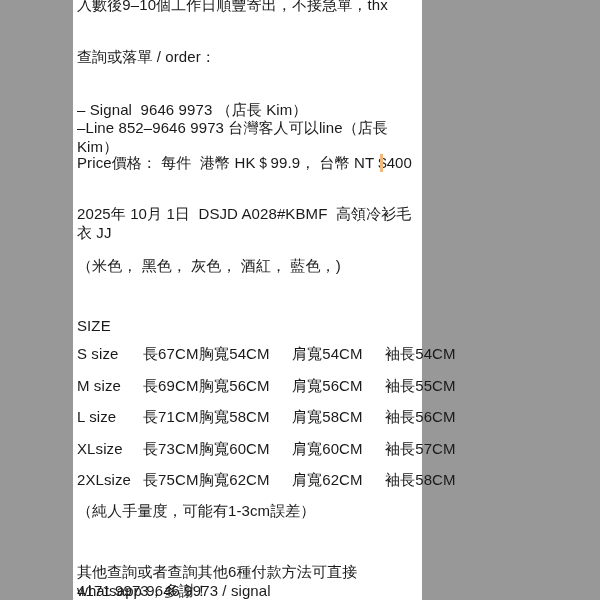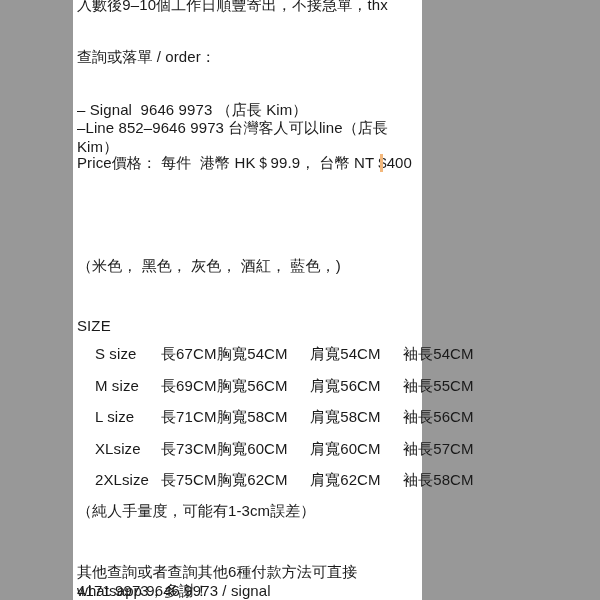--- a/index.html
+++ b/index.html
@@ -30,21 +30,20 @@
     letter-spacing: 0.1px;
   }
   .size-row { height: 19px; }
   .size-row span {
     position: absolute;
     top: 0;
     font-size: 15px;
     line-height: 19px;
     color: #1a1a1a;
     white-space: pre;
-    margin-left: 18px;
   }
   .col-label    { left: 0px;   }
   .col-length   { left: 66px;  }
   .col-chest    { left: 122px; }
   .col-shoulder { left: 215px; }
   .col-sleeve   { left: 308px; }
   .caret {
     position: absolute;
     left: 307px;
     top: 154px;
@@ -61,20 +60,21 @@
   <div class="line" style="top:-5px">入數後9–10個工作日順豐寄出，不接急單，thx</div>
 
   <div class="line" style="top:47px">查詢或落單 / order：</div>
 
   <div class="line" style="top:100px">– Signal  9646 9973 （店長 Kim）</div>
   <div class="line" style="top:118px">–Line 852–9646 9973 台灣客人可以line（店長Kim）</div>
 
   <div class="line" style="top:153px">Price價格： 每件  港幣 HK＄99.9， 台幣 NT $400</div>
   <div class="caret"></div>
 
+  <div class="line" style="top:204px">2025年 10月 1日  DSJD A028#KBMF  高領冷衫毛衣 JJ</div>
 
   <div class="line" style="top:256px">（米色， 黑色， 灰色， 酒紅， 藍色，)</div>
 
   <div class="line" style="top:316px">SIZE</div>
 
   <div>
     <div class="line size-row" style="top:344px">
       <span class="col-label">S size</span>
       <span class="col-length">長67CM</span>
       <span class="col-chest">胸寬54CM</span>

